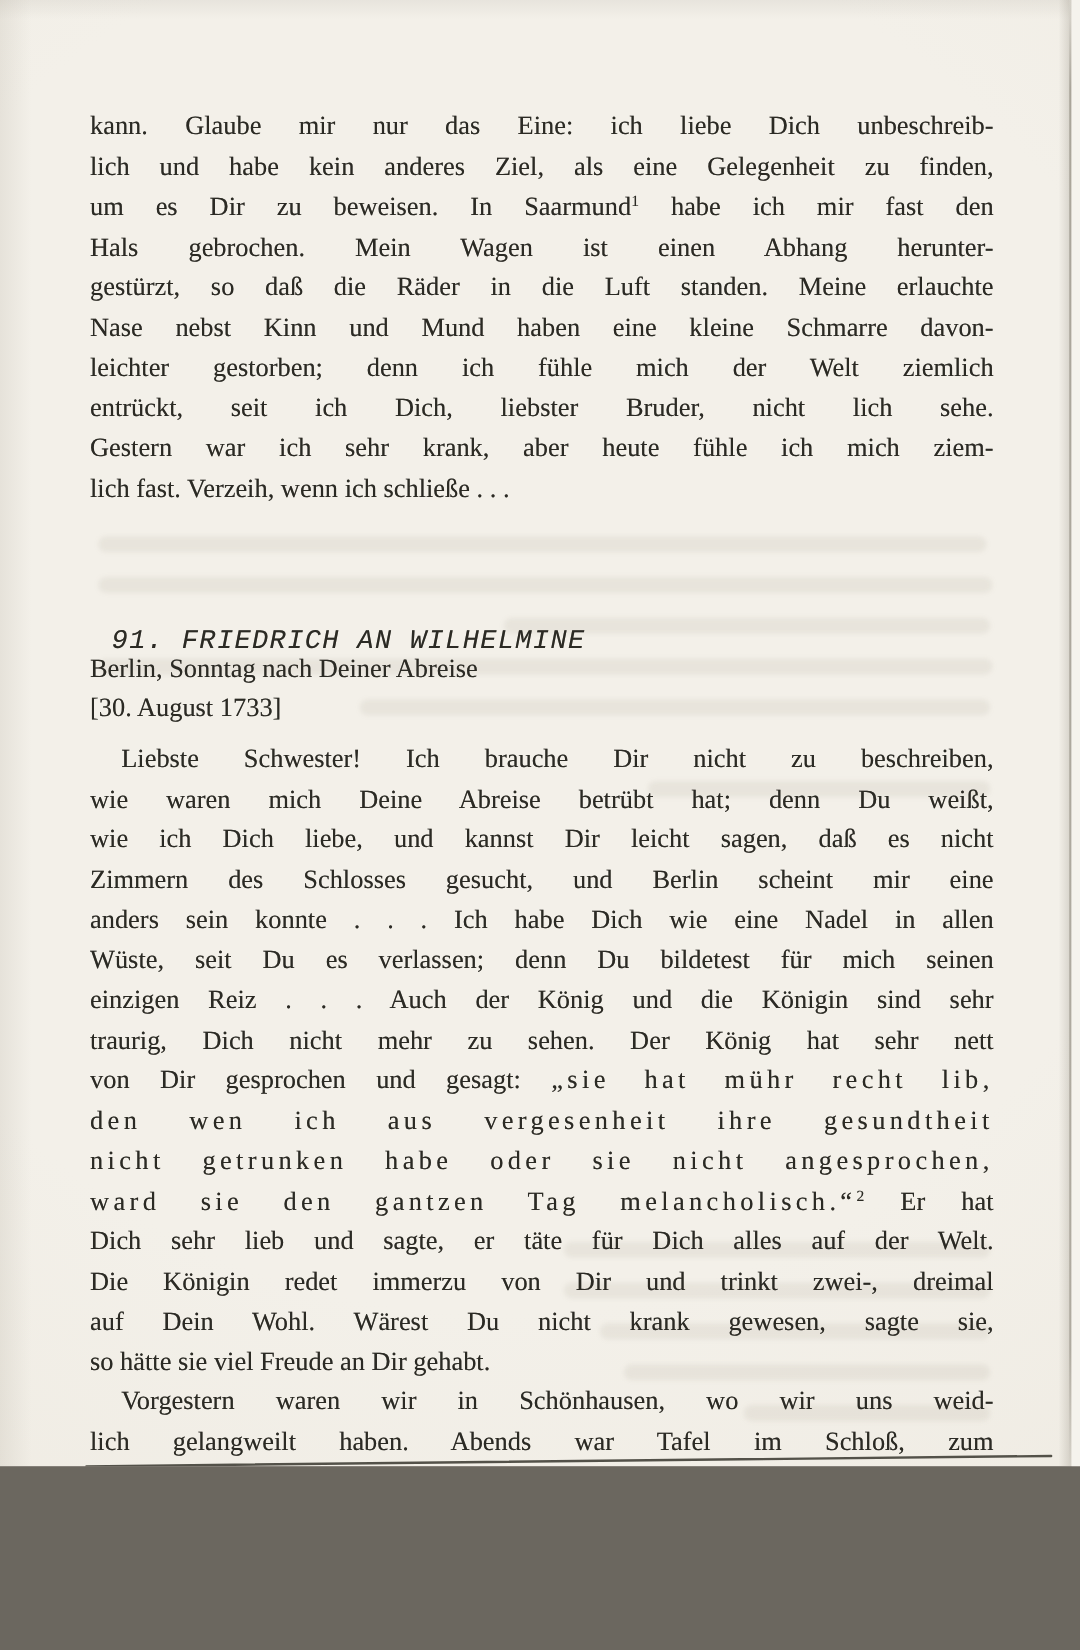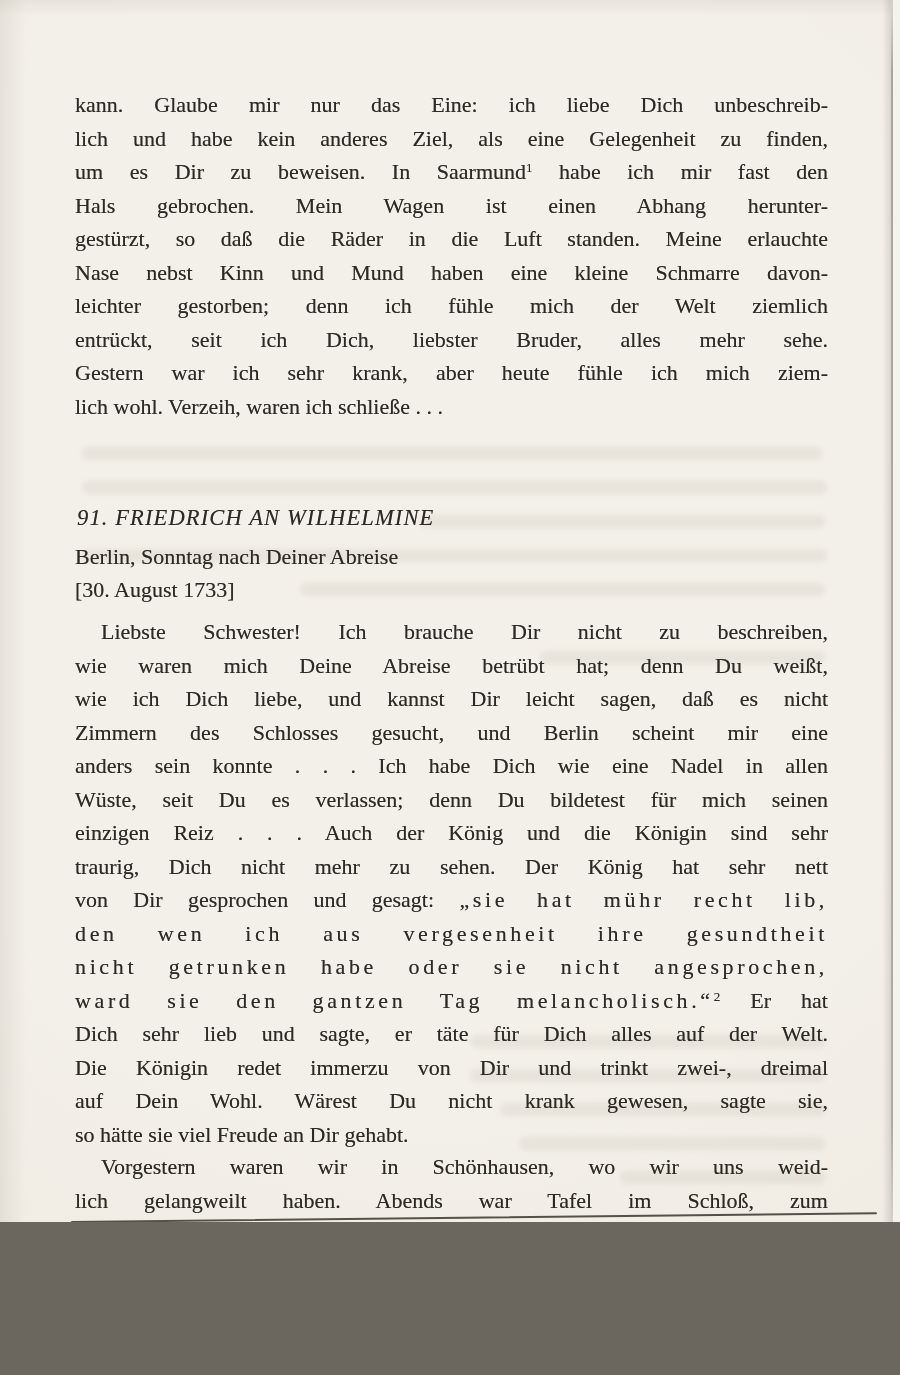--- a/index.html
+++ b/index.html
@@ -24,23 +24,23 @@
   .textblock{position:absolute;left:75px;top:0;width:753px;}
   .para{position:absolute;left:0;width:100%;}
   #p0{top:88px;} #p1{top:615px;} #p2{top:1150px;}
   .line{font-size:22px;line-height:33.5px;text-align:justify;text-align-last:justify;
     text-shadow:0 0 .4px rgba(43,42,36,.55);}
   .line.noj{text-align-last:left;}
   .line.ind{text-indent:26px;font-family:Liberation Serif, serif;}
   .sp{letter-spacing:.165em;}
   sup.fnm{font-size:13px;line-height:0;vertical-align:7px;letter-spacing:normal;}
 
-  .heading{position:absolute;top:502px;left:2px;margin:0;font-size:22.5px;line-height:32px;
+  .heading{position:absolute;top:502px;left:2px;margin:16px;font-size:22.5px;line-height:32px;
     font-style:italic;font-weight:normal;letter-spacing:.05em;white-space:nowrap;
-    text-shadow:0 0 .4px rgba(43,42,36,.5);}
+    text-shadow:0 0 .4px rgba(43,42,36,.5);font-family:Liberation Mono, monospace;}
   .dateline{position:absolute;top:541px;left:0;width:100%;box-sizing:border-box;
     text-align:left;padding-right:4px;font-size:22px;line-height:32px;
     text-shadow:0 0 .4px rgba(43,42,36,.5);}
   .dateline.second{top:574px;padding-right:118px;}
 
   .footrule{position:absolute;left:71px;top:1221px;width:806px;height:2px;
     background:rgba(48,46,38,.82);transform:rotate(-0.62deg);transform-origin:left center;border-radius:1px;}
   .footnotes{position:absolute;left:75px;top:1233px;width:753px;box-sizing:border-box;
     padding-left:28px;font-size:18.5px;line-height:26px;text-shadow:0 0 .3px rgba(43,42,36,.5);}
   .fn{display:inline-block;}
@@ -73,23 +73,23 @@
 
   <main class="textblock">
     <section id="p0" class="para">
         <div class="line"><span>kann. Glaube mir nur das Eine: ich liebe Dich unbeschreib-</span></div>
         <div class="line"><span>lich und habe kein anderes Ziel, als eine Gelegenheit zu finden,</span></div>
         <div class="line"><span>um es Dir zu beweisen. In Saarmund</span><sup class="fnm">1</sup><span> habe ich mir fast den</span></div>
         <div class="line"><span>Hals gebrochen. Mein Wagen ist einen Abhang herunter-</span></div>
         <div class="line"><span>gestürzt, so daß die Räder in die Luft standen. Meine erlauchte</span></div>
         <div class="line"><span>Nase nebst Kinn und Mund haben eine kleine Schmarre davon-</span></div>
         <div class="line"><span>leichter gestorben; denn ich fühle mich der Welt ziemlich</span></div>
-        <div class="line"><span>entrückt, seit ich Dich, liebster Bruder, alles mehr sehe.</span></div>
+        <div class="line"><span>entrückt, seit ich Dich, liebster Bruder, nicht lich sehe.</span></div>
         <div class="line"><span>Gestern war ich sehr krank, aber heute fühle ich mich ziem-</span></div>
-        <div class="line noj"><span>lich wohl. Verzeih, waren ich schließe . . .</span></div>
+        <div class="line noj"><span>lich fast. Verzeih, wenn ich schließe . . .</span></div>
       </section>
 
     <h2 class="heading">91. FRIEDRICH AN WILHELMINE</h2>
     <div class="dateline">Berlin, Sonntag nach Deiner Abreise</div>
     <div class="dateline second">[30. August 1733]</div>
 
     <section id="p1" class="para">
         <div class="line ind"><span>Liebste Schwester! Ich brauche Dir nicht zu beschreiben,</span></div>
         <div class="line"><span>wie waren mich Deine Abreise betrübt hat; denn Du weißt,</span></div>
         <div class="line"><span>wie ich Dich liebe, und kannst Dir leicht sagen, daß es nicht</span></div>

